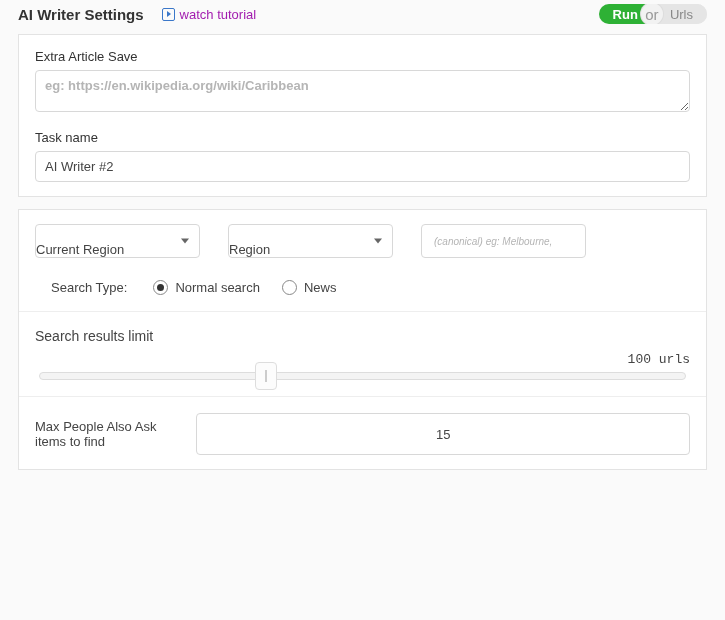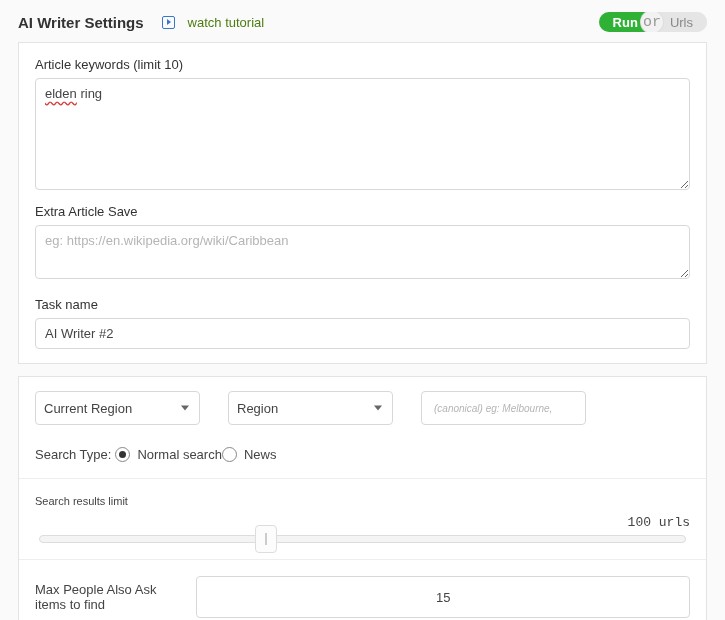--- a/index.html
+++ b/index.html
@@ -8,37 +8,37 @@
     background: #fafafa;
     width: 725px;
     height: 620px;
     overflow: hidden;
     color: #333;
   }
   .header {
     display: flex;
     align-items: center;
     justify-content: space-between;
-    padding: 12px 18px 10px 18px;
+    padding: 4px 18px 10px 18px;
   }
   .header-left {
     display: flex;
     align-items: center;
     gap: 18px;
   }
   .page-title {
     font-size: 15px;
     font-weight: 700;
     color: #333;
   }
   .tutorial-link {
     display: inline-flex;
     align-items: center;
-    gap: 13px;
-    color: #4d7c0f;
+    gap: 5px;
+    color: #a21caf;
     font-size: 13px;
     cursor: pointer;
   }
   .play-icon {
     width: 13px; height: 13px;
     border: 1.5px solid #3a77c9;
     border-radius: 2px;
     display: inline-flex;
     align-items: center;
     justify-content: center;
@@ -76,21 +76,20 @@
     color: #999;
     font-size: 15px;
     width: 22px; height: 22px;
     border-radius: 50%;
     display: flex;
     align-items: center;
     justify-content: center;
     margin: 0 -11px;
     z-index: 1;
     box-shadow: 0 0 0 1px #ddd;
-    font-family: Liberation Mono, monospace;
   }
   .toggle-save {
     background: #e5e5e5;
     color: #888;
     font-size: 13px;
     padding: 0 14px 0 18px;
     height: 26px;
     display: flex;
     align-items: center;
     cursor: pointer;
@@ -116,36 +115,36 @@
     border-radius: 4px;
     padding: 7px 9px;
     font-size: 13px;
     font-family: inherit;
     color: #444;
     resize: none;
     background: #fff;
   }
   textarea::placeholder, input::placeholder { color: #b5b5b5; }
   .ta-keywords { height: 112px; resize: both; }
-  .ta-urls { height: 54px; resize: both; }
+  .ta-urls { height: 42px; resize: both; font-weight: bold; }
   .row {
     display: flex;
     gap: 28px;
     align-items: center;
     flex-wrap: wrap;
   }
   .select-box {
     position: relative;
     border: 1px solid #d8d8d8;
     border-radius: 4px;
     height: 34px;
     width: 165px;
     display: flex;
-    align-items: center;
-    padding: 0 28px 0 8px;
+    align-items: flex-end;
+    padding: 0 28px 0 0;
     font-size: 13px;
     color: #444;
     background: #fff;
     cursor: pointer;
   }
   .select-box .caret {
     position: absolute;
     right: 10px;
     top: 50%;
     transform: translateY(-50%);
@@ -163,22 +162,24 @@
     font-size: 10px;
     color: #b5b5b5;
     font-style: italic;
     display: flex;
     align-items: center;
     cursor: text;
   }
   .radio-row {
     display: flex;
     align-items: center;
-    font-size: 13px;
-    color: #444;
+    gap: 22px;
+    font-size: 13px;
+    color: #444;
+    margin-left: 16px;
   }
   .radio-row .label-lead { color: #444; margin-right: 4px; }
   .radio-opt {
     display: flex;
     align-items: flex-start;
     gap: 7px;
     cursor: pointer;
   }
   .radio {
     width: 15px; height: 15px;
@@ -194,21 +195,21 @@
     background: #333;
     border-radius: 50%;
   }
   .divider {
     border: none;
     border-top: 1px solid #eee;
     margin: 16px -16px;
   }
   .slider-group { }
   .slider-label {
-    font-size: 11px;
+    font-size: 14px;
     color: #444;
     margin-bottom: 10px;
   }
   .slider-wrap {
     position: relative;
     padding-top: 18px;
     font-family: Liberation Mono, monospace;
   }
   .slider-val {
     position: absolute;
@@ -277,24 +278,20 @@
   </div>
   <div class="toggle-group">
     <div class="toggle-run">Run</div>
     <div class="toggle-or">or</div>
     <div class="toggle-save">Urls</div>
   </div>
 </div>
 
 <div class="panel">
   <div class="group">
-    <label class="group-label">Article keywords (limit 10)</label>
-    <div class="ta-keywords" contenteditable="true" style="overflow: auto; white-space: pre-wrap; border: 1px solid rgb(216, 216, 216); border-radius: 4px; padding: 7px 9px; font-size: 13px; color: rgb(68, 68, 68); background: rgb(255, 255, 255);"><span class="spell-underline">elden</span><span> ring</span></div>
-  </div>
-  <div class="group">
     <label class="group-label">Extra Article Save</label>
     <textarea class="ta-urls" placeholder="eg: https://en.wikipedia.org/wiki/Caribbean" style=""></textarea>
   </div>
   <div class="group">
     <label class="group-label">Task name</label>
     <input type="text" value="AI Writer #2" style="">
   </div>
 </div>
 
 <div class="panel">

